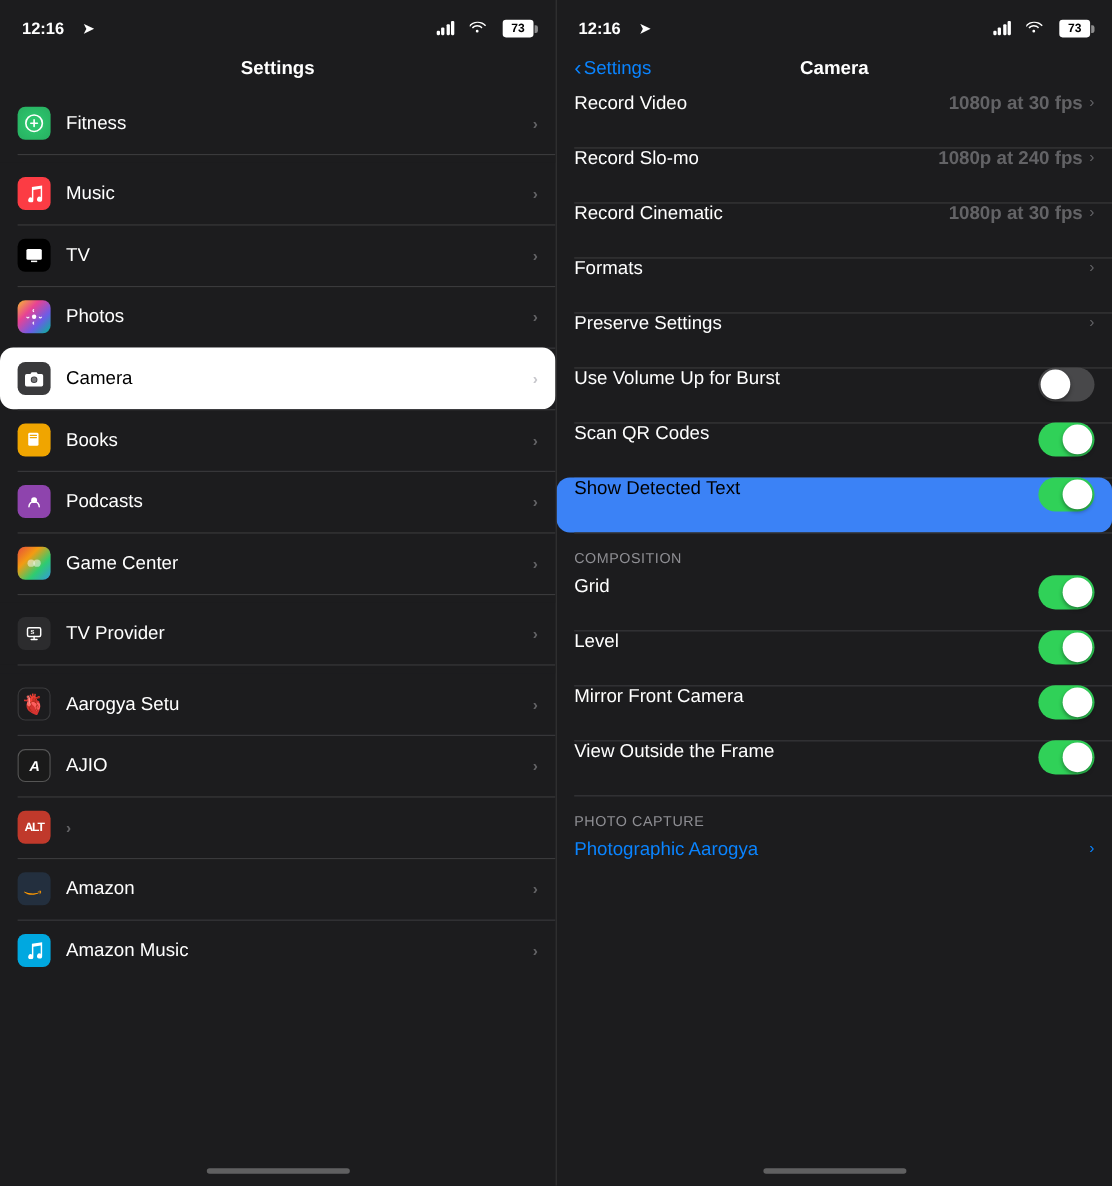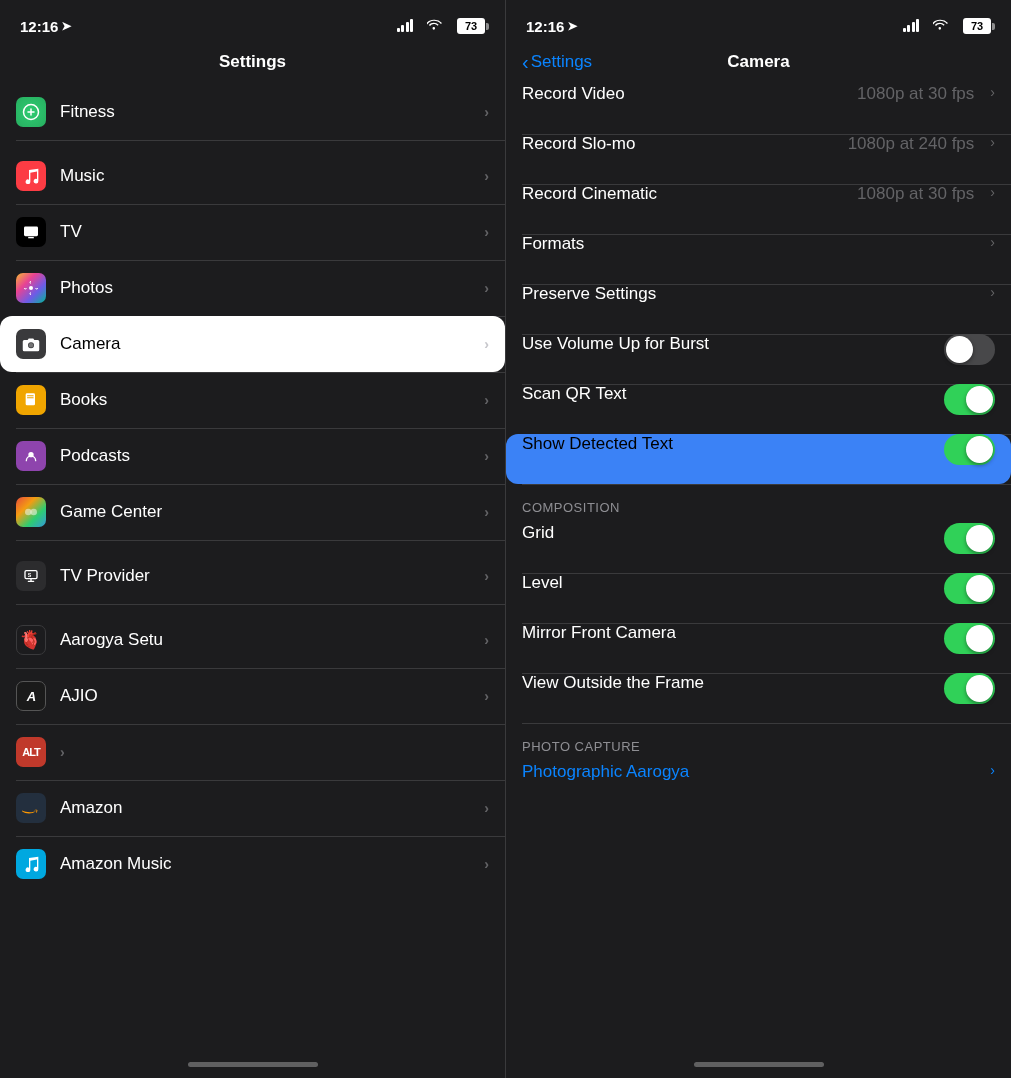--- a/index.html
+++ b/index.html
@@ -39,21 +39,21 @@
       align-items: center;
       padding: 14px 20px 6px 20px;
       height: 44px;
     }
     .status-time {
       font-size: 15px;
       font-weight: 600;
       color: #fff;
       display: flex;
       align-items: center;
-      gap: 3px;
+      gap: 17px;
     }
     .status-icons {
       display: flex;
       align-items: center;
       gap: 14px;
     }
     .signal-bars {
       display: flex;
       align-items: flex-end;
       gap: 1.5px;
@@ -217,21 +217,22 @@
     }
 
     .camera-item-label {
       flex: 1;
       font-size: 17px;
       color: #fff;
     }
     .camera-item-value {
       font-size: 17px;
       color: #636366;
-      margin-right: 16px;
+      margin-right: 6px;
+      font-weight: bold;
     }
     .camera-item-chevron {
       color: #636366;
       font-size: 14px;
     }
 
     
     .toggle {
       width: 51px;
       height: 31px;
@@ -565,21 +566,21 @@
 
 
     <div class="camera-item">
       <span class="camera-item-label">Use Volume Up for Burst</span>
       <div class="toggle off">
         <div class="toggle-knob"></div>
       </div>
     </div>
 
     <div class="camera-item">
-      <span class="camera-item-label">Scan QR Text</span>
+      <span class="camera-item-label">Scan QR Codes</span>
       <div class="toggle on">
         <div class="toggle-knob"></div>
       </div>
     </div>
 
     <div class="camera-item highlighted">
       <span class="camera-item-label">Show Detected Text</span>
       <div class="toggle on">
         <div class="toggle-knob"></div>
       </div>

